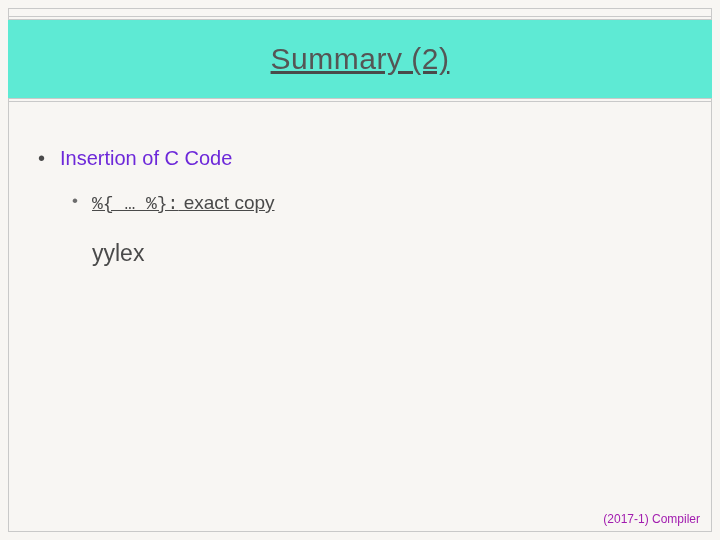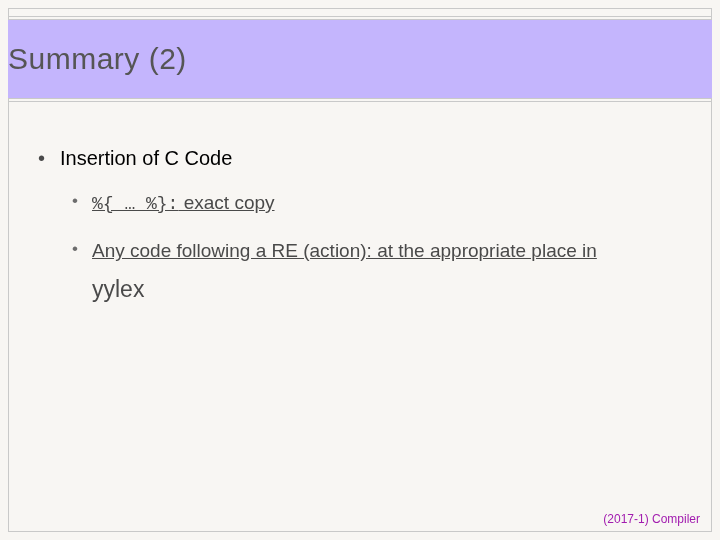--- a/index.html
+++ b/index.html
@@ -34,22 +34,23 @@
     top: 16px;
     left: 8px;
     right: 8px;
   }
   .rule-thin  { height: 1px; background: #c9c9c9; }
   .rule-gap   { height: 2px; }
   .title-band {
     height: 78px;
     display: flex;
     align-items: center;
-    justify-content: flex-start;
-    background: #c4b5fd;
+    justify-content: center;
+    background: #5eead4;
+    text-decoration: underline;
   }
   .title-text {
     font-size: 30px;
     color: #555555;
     font-weight: 400;
     letter-spacing: 0.5px;
   }
   
   .content {
     position: absolute;
@@ -57,21 +58,21 @@
     left: 30px;
     right: 30px;
     bottom: 30px;
     font-size: 20px;
     line-height: 1.35;
   }
   .lvl1 {
     position: relative;
     padding-left: 30px;
     margin-bottom: 18px;
-    color: #000000;
+    color: #6d28d9;
   }
   .lvl1::before {
     content: "•";
     position: absolute;
     left: 8px;
     top: 0;
     color: #4a4a4a;
     font-size: 20px;
   }
   .lvl2 {
@@ -128,18 +129,17 @@
   </div>
 
   <div class="content">
     <div class="lvl1">Insertion of C Code</div>
 
     <div class="lvl2">
       <span class="mono">%{ … %}:</span><span>  exact copy</span>
     </div>
 
 
-    <div class="lvl2" style="margin-bottom:6px;">Any code following a RE (action): at the appropriate place in</div>
     <div class="yylex">yylex</div>
   </div>
 
   <div class="footer">(2017-1) Compiler</div>
 </div>
 
 </body></html>

